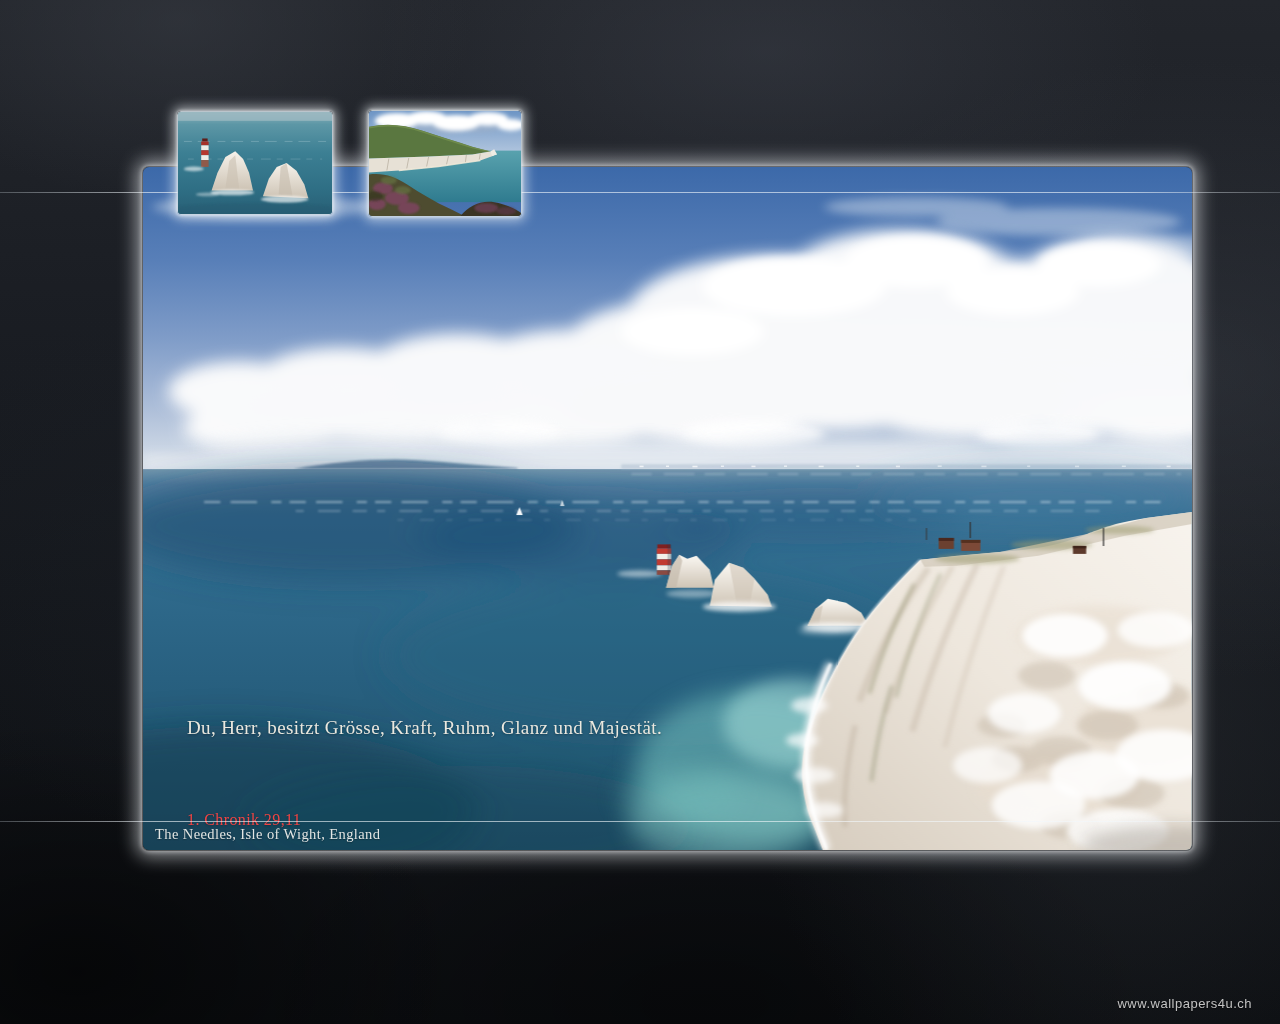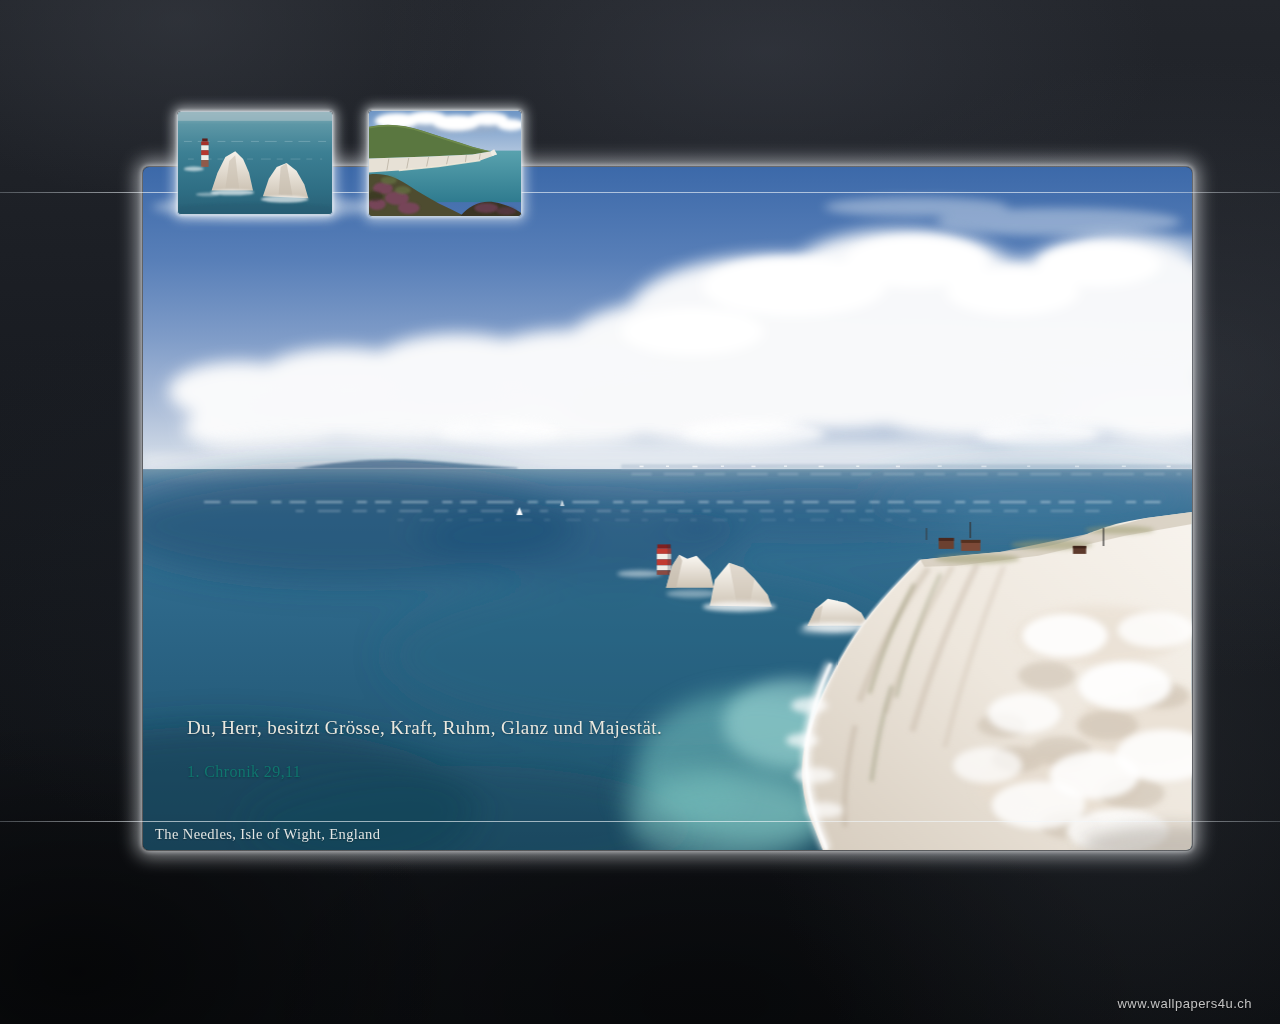--- a/index.html
+++ b/index.html
@@ -25,21 +25,21 @@
     border-radius:7px;overflow:hidden;
     border:1px solid rgba(255,255,255,.30);
     box-shadow:0 0 18px 6px rgba(244,248,251,.55), 0 0 4px 1px rgba(255,255,255,.45);
     box-sizing:border-box;
     margin-left:9px;
   }
   .photo svg{display:block;width:100%;height:100%;}
   .verse{position:absolute;left:44px;top:546px;color:#eae8df;
     font-family:"Liberation Serif",serif;font-size:19px;line-height:29px;
     letter-spacing:.4px;text-shadow:0 1px 2px rgba(10,30,40,.45);white-space:nowrap;}
-  .ref{position:absolute;left:44px;top:596px;color:#0f766e;
+  .ref{position:absolute;left:44px;top:644px;color:#ef4444;
     font-family:"Liberation Serif",serif;font-size:16px;letter-spacing:.4px;
     text-shadow:0 1px 2px rgba(10,30,40,.45);}
   .caption{position:absolute;left:12px;top:659px;color:#e2e6e4;
     font-family:Liberation Serif, serif;font-size:14.5px;letter-spacing:.4px;
     text-shadow:0 1px 1px rgba(10,30,40,.5);}
   .thumb{position:absolute;z-index:5;border-radius:4px;overflow:hidden;
     border:1px solid rgba(214,224,231,.85);box-sizing:border-box;
     box-shadow:0 0 12px 4px rgba(244,248,251,.60), 0 0 3px 1px rgba(255,255,255,.5);
     cursor:pointer;}
   .thumb svg{display:block;width:100%;height:100%;}

